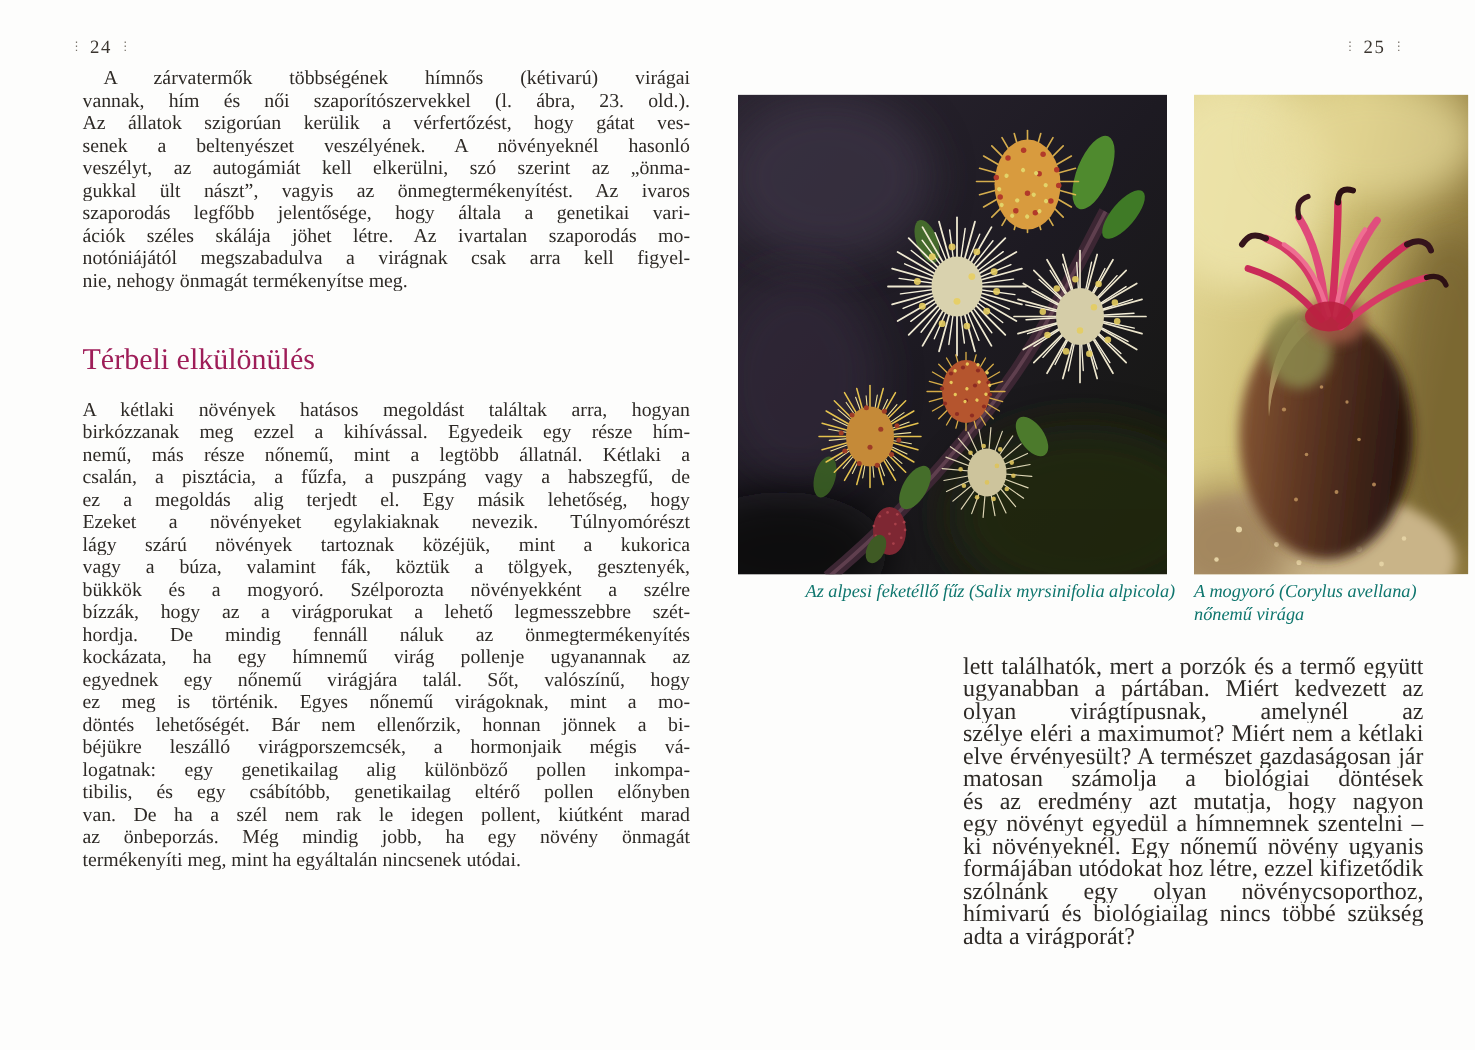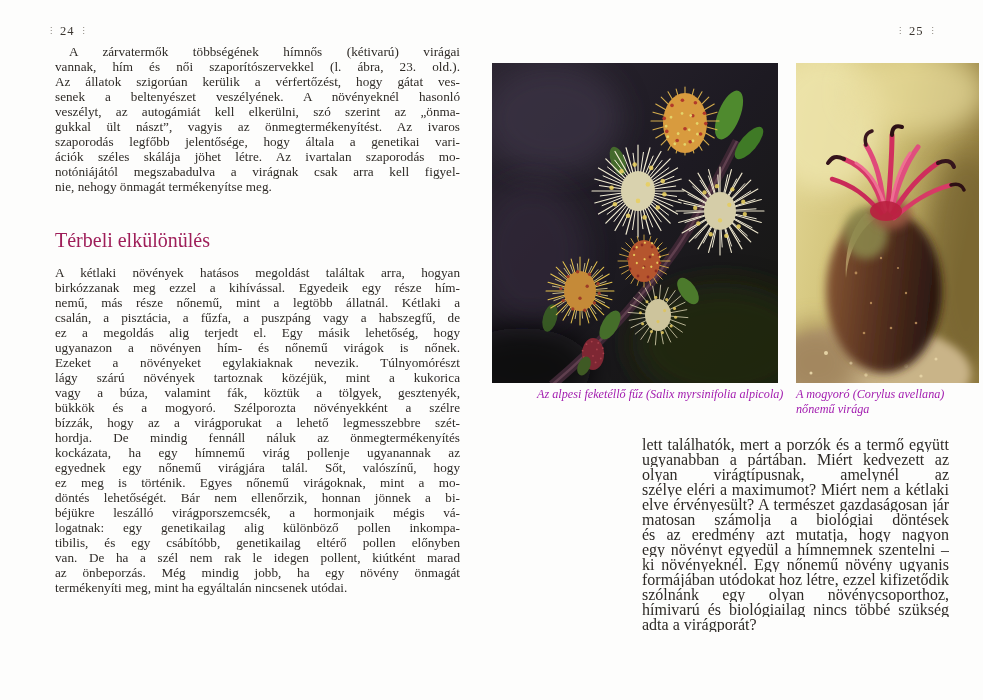--- a/index.html
+++ b/index.html
@@ -37,21 +37,21 @@
     font-size:20px;line-height:24px;font-weight:normal;margin:0;
   }
   .right-body{font-size:16px;width:307px;left:642px;top:437px;}
   
   .photo{position:absolute;top:63px;overflow:hidden;}
   .photo svg{display:block;}
   #photo-willow{left:492px;width:286px;height:320px;}
   #photo-hazel{left:796px;width:183px;height:320px;}
   .caption{
     position:absolute;top:387px;font-style:italic;font-size:12.2px;
-    line-height:15px;color:#a21caf;
+    line-height:15px;color:#0f766e;
   }
   #caption-willow{left:537px;width:250px;}
   #caption-hazel{left:796px;width:185px;font-style:italic;}
 </style>
 </head>
 <body>
 
 <div class="spread">
 
   <div class="pgnum" style="left:47px;">
@@ -80,21 +80,20 @@
     </div>
 
   <h2 class="section-heading" style="color:#9e1d58;">Térbeli elkülönülés</h2>
 
   <div id="para2" class="col left-body">
       <div class="textline">A kétlaki növények hatásos megoldást találtak arra, hogyan</div>
       <div class="textline">birkózzanak meg ezzel a kihívással. Egyedeik egy része hím-</div>
       <div class="textline">nemű, más része nőnemű, mint a legtöbb állatnál. Kétlaki a</div>
       <div class="textline">csalán, a pisztácia, a fűzfa, a puszpáng vagy a habszegfű, de</div>
       <div class="textline">ez a megoldás alig terjedt el. Egy másik lehetőség, hogy</div>
-      <div class="textline">ugyanazon a növényen hím- és nőnemű virágok is nőnek.</div>
       <div class="textline">Ezeket a növényeket egylakiaknak nevezik. Túlnyomórészt</div>
       <div class="textline">lágy szárú növények tartoznak közéjük, mint a kukorica</div>
       <div class="textline">vagy a búza, valamint fák, köztük a tölgyek, gesztenyék,</div>
       <div class="textline">bükkök és a mogyoró. Szélporozta növényekként a szélre</div>
       <div class="textline">bízzák, hogy az a virágporukat a lehető legmesszebbre szét-</div>
       <div class="textline">hordja. De mindig fennáll náluk az önmegtermékenyítés</div>
       <div class="textline">kockázata, ha egy hímnemű virág pollenje ugyanannak az</div>
       <div class="textline">egyednek egy nőnemű virágjára talál. Sőt, valószínű, hogy</div>
       <div class="textline">ez meg is történik. Egyes nőnemű virágoknak, mint a mo-</div>
       <div class="textline">döntés lehetőségét. Bár nem ellenőrzik, honnan jönnek a bi-</div>

